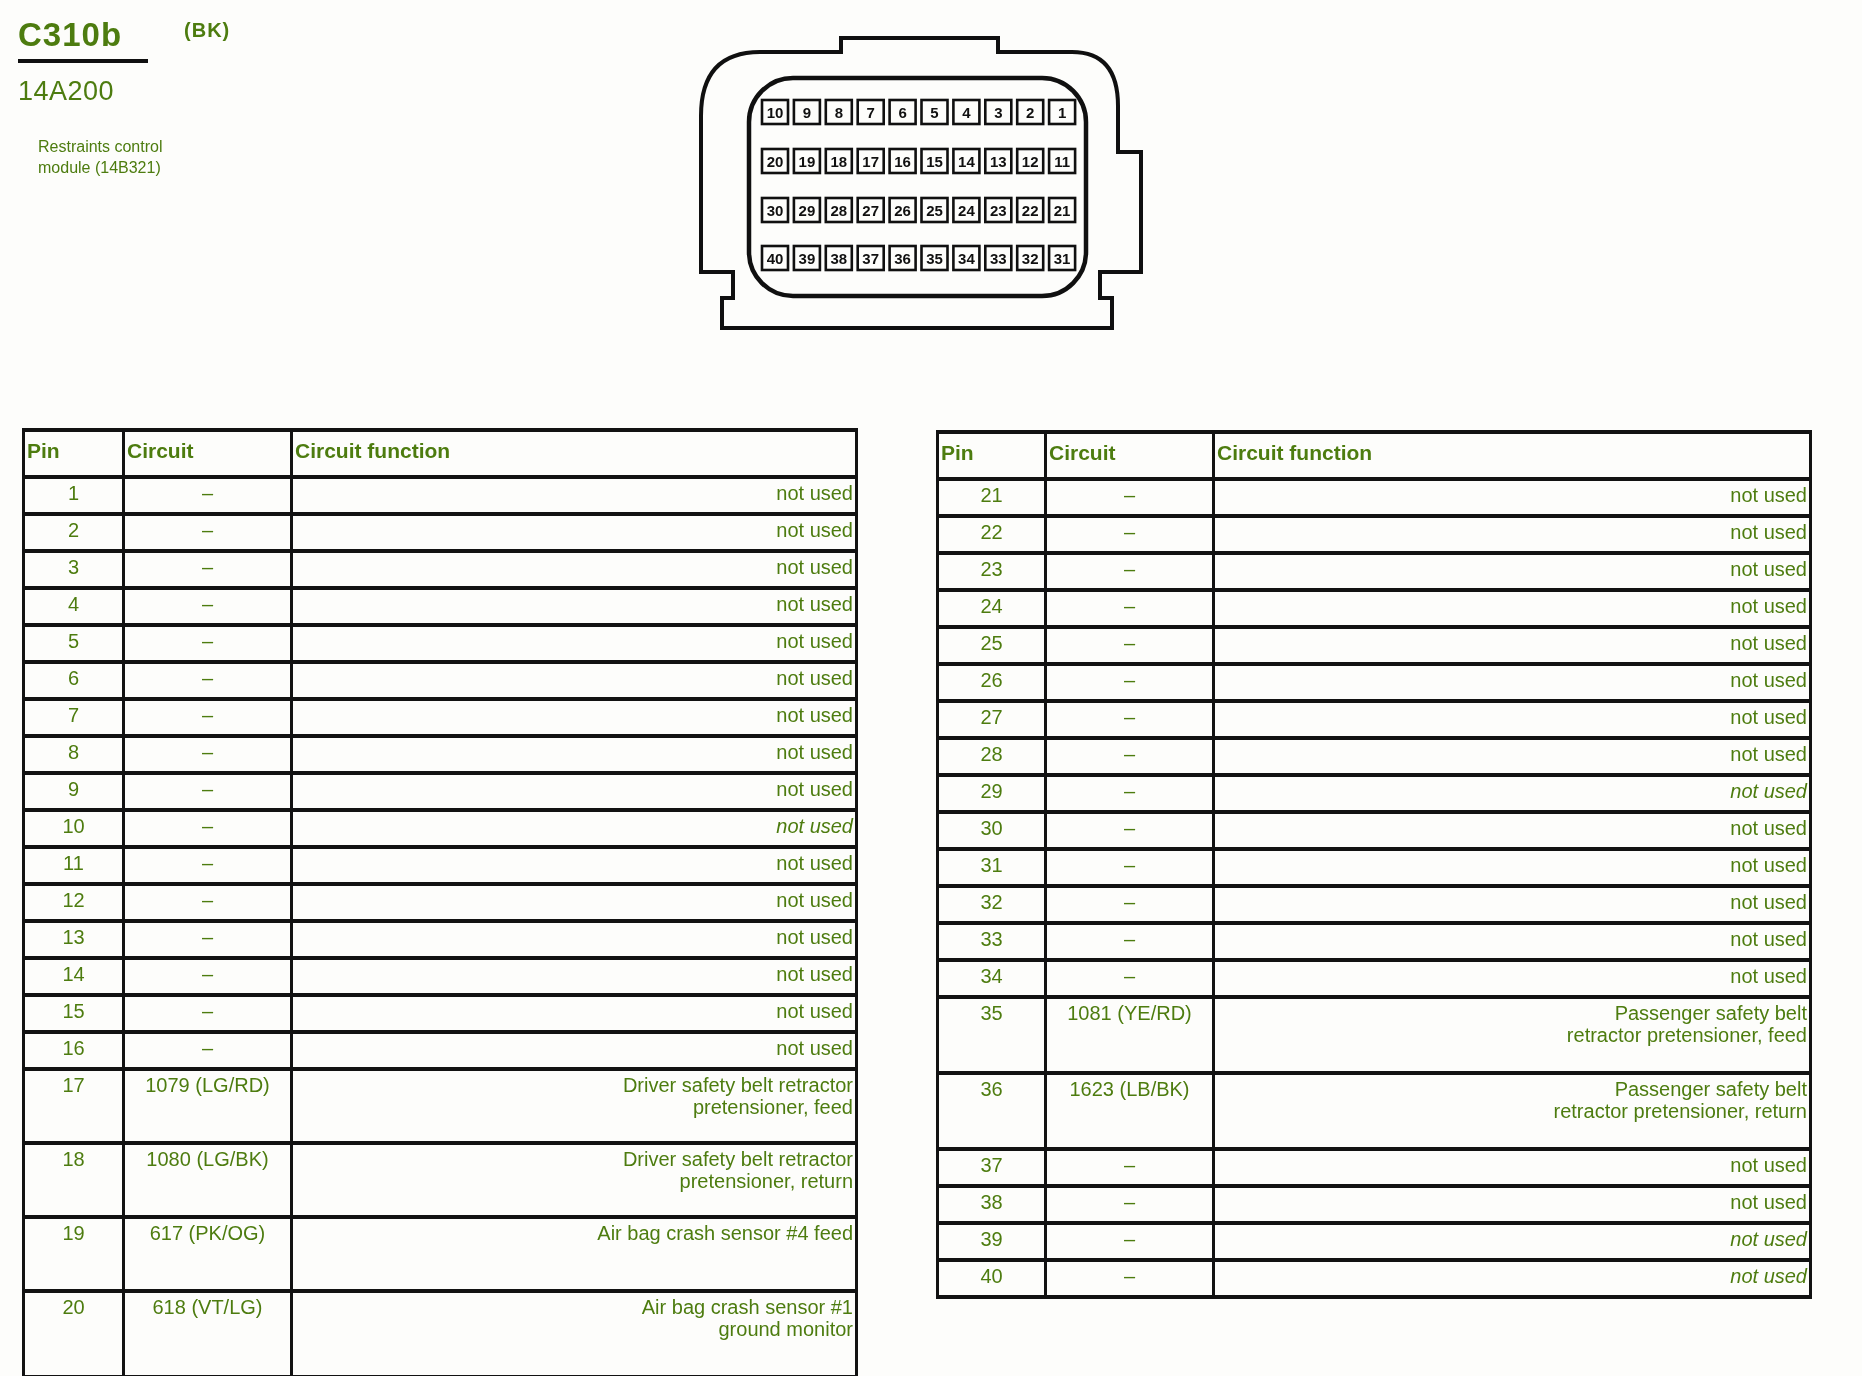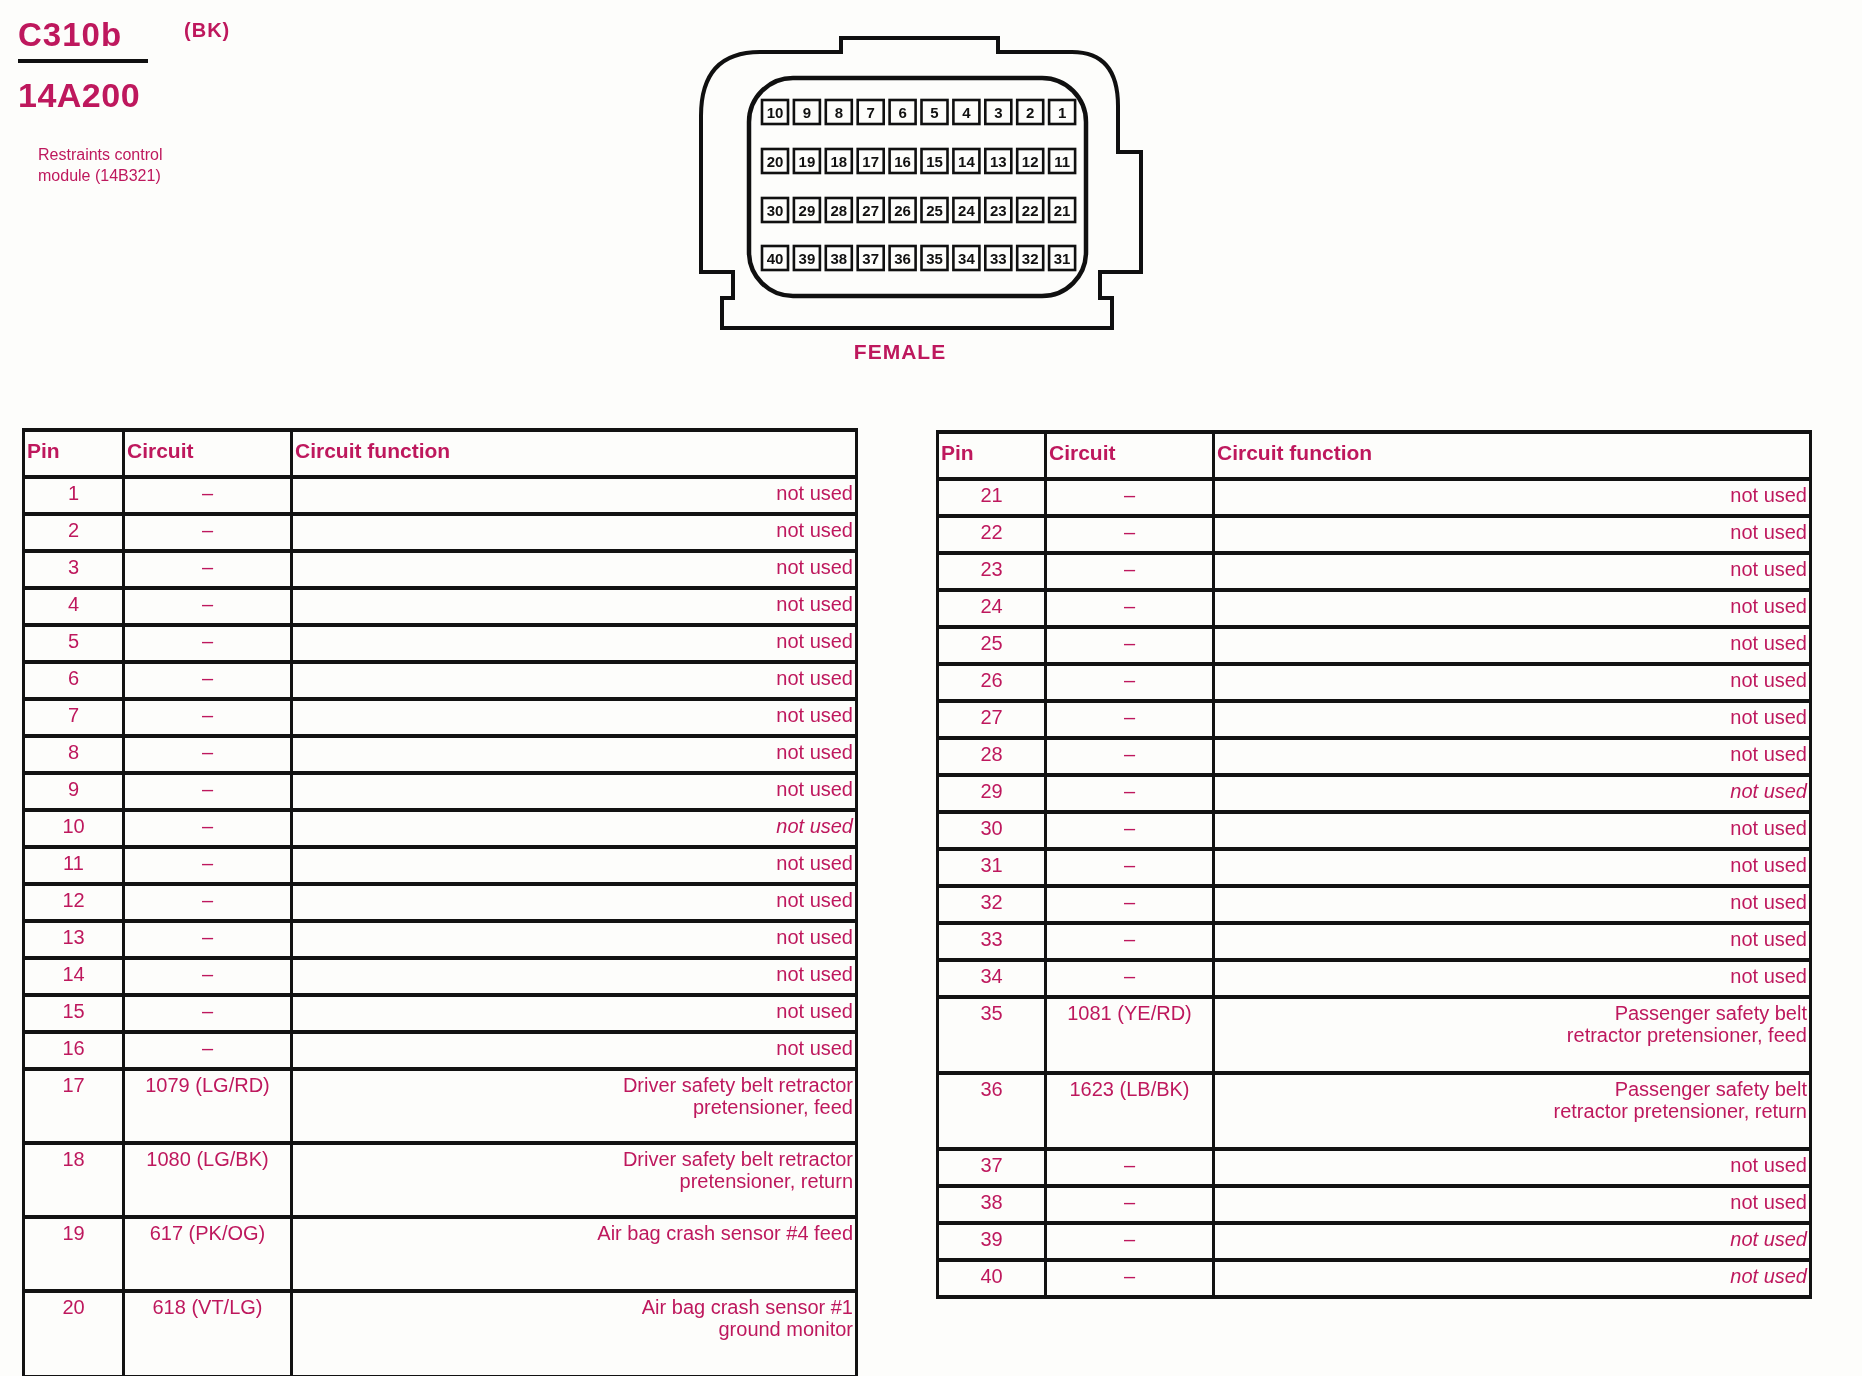--- a/index.html
+++ b/index.html
@@ -1,32 +1,32 @@
 <!DOCTYPE html>
 <html><head>
 <meta charset="utf-8">
 <style>
   html,body{margin:0;padding:0;background:#ffffff;}
   .page{
     position:relative;
     width:1862px;height:1376px;
     background:#fdfdfb;
     font-family:"Liberation Sans", sans-serif;
-    color:#be185d;
+    color:#4d7c0f;
     overflow:hidden;
   }
   
   .hdr{position:absolute;left:18px;top:16px;}
   .cid-row{display:flex;align-items:flex-start;}
   .cid{
     font-size:33px;font-weight:bold;letter-spacing:1px;
     border-bottom:4px solid #101010;padding:0 26px 5px 0;
   }
   .ccolor{font-size:20px;font-weight:bold;margin:3px 0 0 36px;letter-spacing:1px;}
-  .pnum{font-size:34px;font-weight:bold;margin-top:13px;letter-spacing:0.5px;}
+  .pnum{font-size:27px;font-weight:normal;margin-top:13px;letter-spacing:0.5px;}
   .desc{font-size:16px;margin-top:30px;line-height:1.3;white-space:pre-line;margin-left:20px;}
   
   .connector-svg{position:absolute;left:640px;top:28px;width:520px;height:348px;}
   .female{
     position:absolute;left:640px;top:340px;width:520px;
     text-align:center;font-size:21px;font-weight:bold;letter-spacing:1px;
   }
   
   .pin-table{position:absolute;}
   .pin-table table{
@@ -157,21 +157,20 @@
         <rect x="953.4" y="246" width="26" height="24" fill="none" stroke="#101010" stroke-width="2.6"></rect>
         <text x="966.4" y="264">34</text>
         <rect x="985.3" y="246" width="26" height="24" fill="none" stroke="#101010" stroke-width="2.6"></rect>
         <text x="998.3" y="264">33</text>
         <rect x="1017.2" y="246" width="26" height="24" fill="none" stroke="#101010" stroke-width="2.6"></rect>
         <text x="1030.2" y="264">32</text>
         <rect x="1049.1" y="246" width="26" height="24" fill="none" stroke="#101010" stroke-width="2.6"></rect>
         <text x="1062.1" y="264">31</text>
       </g>
   </svg>
-  <div class="female">FEMALE</div>
 
   <div class="pin-table t-left">
     <table>
       <colgroup>
           <col style="width:100px">
           <col style="width:168px">
           <col>
         </colgroup>
       <thead>
         <tr>

